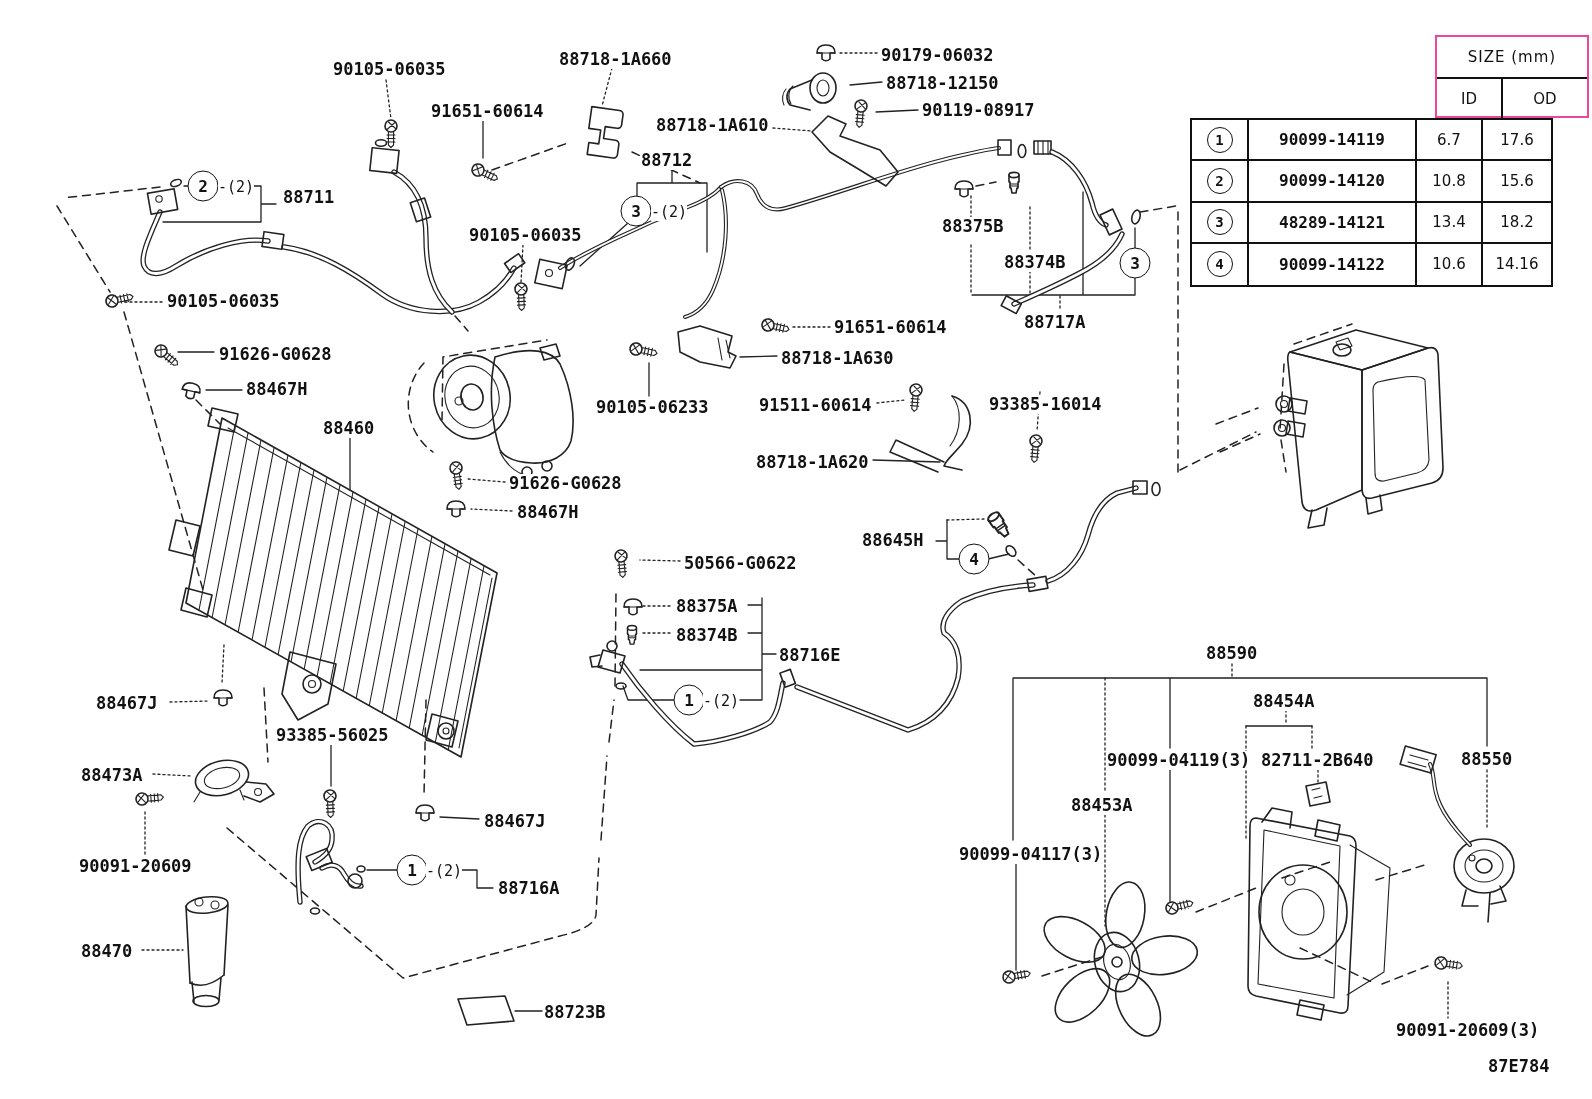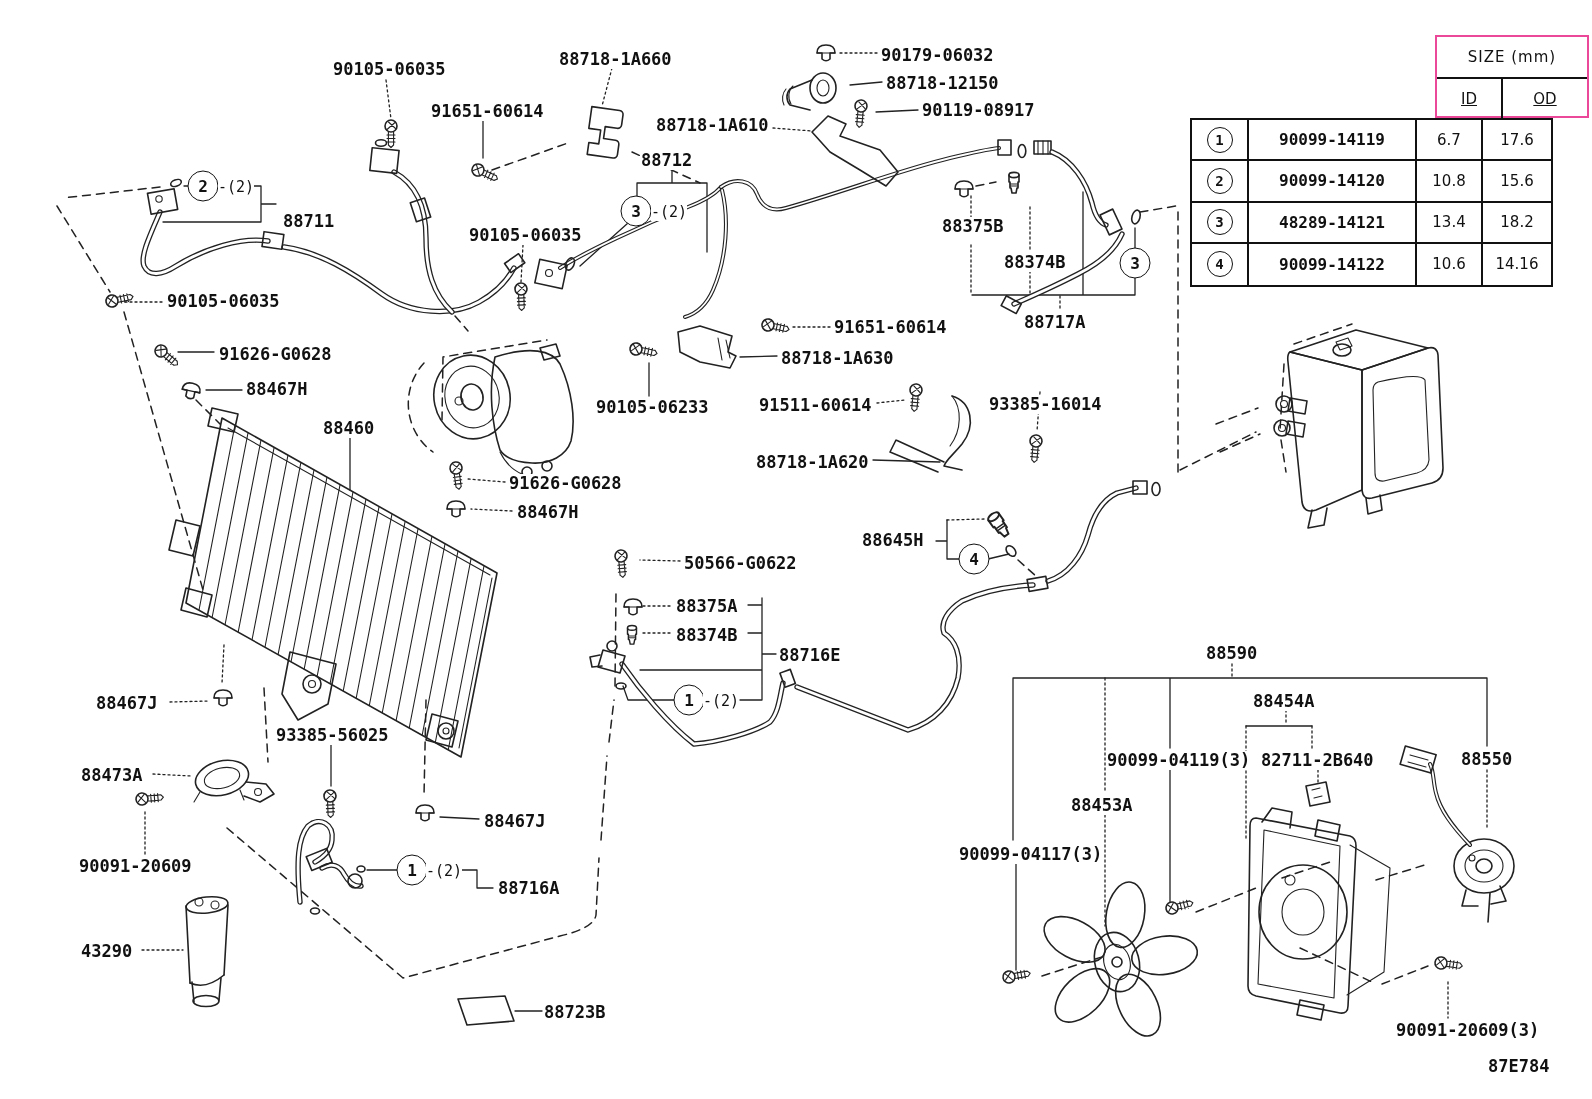--- a/index.html
+++ b/index.html
@@ -15,21 +15,21 @@
       font:bold 16px "DejaVu Sans Mono",monospace;transform:translate(-50%,-50%);}
   .co.small{width:24px;height:24px;font-size:14px;transform:none;}
   
   #stable{position:absolute;left:1190px;top:35px;width:363px;height:252px;}
   .hdrblk{position:absolute;left:225px;top:0;width:154px;height:83px;border:2px solid #ec4899;
           box-sizing:border-box;margin-left:20px;}
   .hdrblk .size{height:40px;border-bottom:2px solid #111;display:flex;align-items:center;
           justify-content:center;font:15px "DejaVu Sans",sans-serif;letter-spacing:1px;}
   .hdrblk .idod{display:grid;grid-template-columns:66px 1fr;height:39px;}
   .hdrblk .idod div{display:flex;align-items:center;justify-content:center;
-          font:15px "DejaVu Sans",sans-serif;text-decoration:underline;}
+          font:15px "DejaVu Sans",sans-serif;}
   .hdrblk .idod div:first-child{border-right:2px solid #111;}
   .datblk{position:absolute;left:0;top:83px;width:363px;height:169px;border:2px solid #111;
           box-sizing:border-box;display:grid;grid-template-columns:57px 168px 66px 1fr;
           grid-auto-rows:1fr;}
   .datblk div{display:flex;align-items:center;justify-content:center;box-sizing:border-box;
           border-right:2px solid #111;border-bottom:2px solid #111;}
   .datblk div:nth-child(4n){border-right:none;}
   .datblk div:nth-child(n+13){border-bottom:none;}
   .cell-part{font:bold 16px "DejaVu Sans Mono",monospace;}
   .cell-val{font:15px "DejaVu Sans",sans-serif;}
@@ -416,21 +416,21 @@
 <div class="qn" style="left:703px;top:693px">-(2)</div>
 <div class="qn" style="left:426px;top:863px">-(2)</div>
 
 <div class="pl" style="left:332px;top:60px">90105-06035</div>
 <div class="pl" style="left:558px;top:50px">88718-1A660</div>
 <div class="pl" style="left:880px;top:46px">90179-06032</div>
 <div class="pl" style="left:885px;top:74px">88718-12150</div>
 <div class="pl" style="left:921px;top:101px">90119-08917</div>
 <div class="pl" style="left:655px;top:116px">88718-1A610</div>
 <div class="pl" style="left:640px;top:151px">88712</div>
-<div class="pl" style="left:282px;top:212px">88711</div>
+<div class="pl" style="left:282px;top:188px">88711</div>
 <div class="pl" style="left:430px;top:102px">91651-60614</div>
 <div class="pl" style="left:468px;top:226px">90105-06035</div>
 <div class="pl" style="left:166px;top:292px">90105-06035</div>
 <div class="pl" style="left:941px;top:217px">88375B</div>
 <div class="pl" style="left:1003px;top:253px">88374B</div>
 <div class="pl" style="left:1023px;top:313px">88717A</div>
 <div class="pl" style="left:218px;top:345px">91626-G0628</div>
 <div class="pl" style="left:245px;top:380px">88467H</div>
 <div class="pl" style="left:322px;top:419px">88460</div>
 <div class="pl" style="left:833px;top:318px">91651-60614</div>
@@ -445,21 +445,21 @@
 <div class="pl" style="left:861px;top:531px">88645H</div>
 <div class="pl" style="left:675px;top:597px">88375A</div>
 <div class="pl" style="left:675px;top:626px">88374B</div>
 <div class="pl" style="left:778px;top:646px">88716E</div>
 <div class="pl" style="left:95px;top:694px">88467J</div>
 <div class="pl" style="left:275px;top:726px">93385-56025</div>
 <div class="pl" style="left:80px;top:766px">88473A</div>
 <div class="pl" style="left:483px;top:812px">88467J</div>
 <div class="pl" style="left:78px;top:857px">90091-20609</div>
 <div class="pl" style="left:497px;top:879px">88716A</div>
-<div class="pl" style="left:80px;top:942px">43290</div>
+<div class="pl" style="left:80px;top:942px">88470</div>
 <div class="pl" style="left:543px;top:1003px">88723B</div>
 <div class="pl" style="left:1205px;top:644px">88590</div>
 <div class="pl" style="left:1252px;top:692px">88454A</div>
 <div class="pl" style="left:1106px;top:751px">90099-04119(3)</div>
 <div class="pl" style="left:1260px;top:751px">82711-2B640</div>
 <div class="pl" style="left:1460px;top:750px">88550</div>
 <div class="pl" style="left:1070px;top:796px">88453A</div>
 <div class="pl" style="left:958px;top:845px">90099-04117(3)</div>
 <div class="pl" style="left:1395px;top:1021px">90091-20609(3)</div>
 <div class="pl" style="left:1487px;top:1057px">87E784</div>

